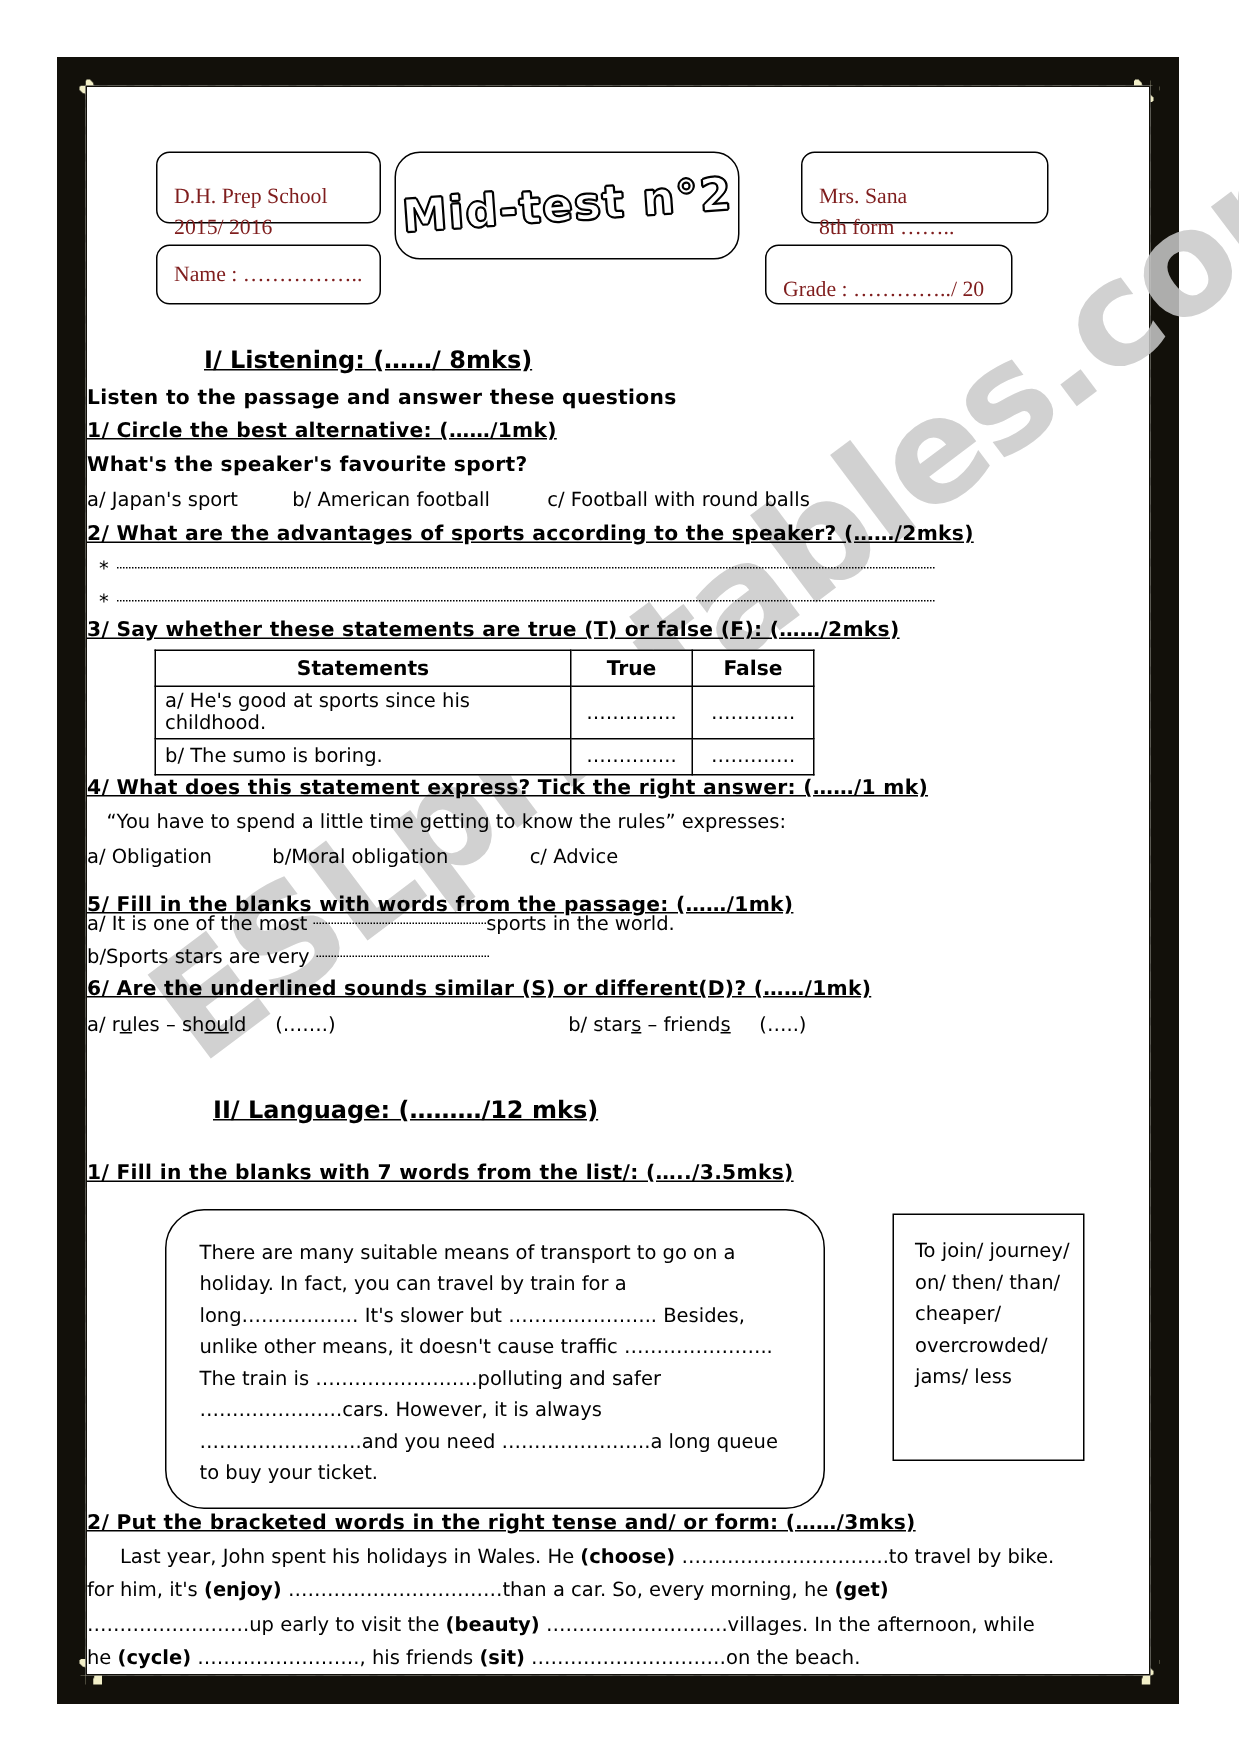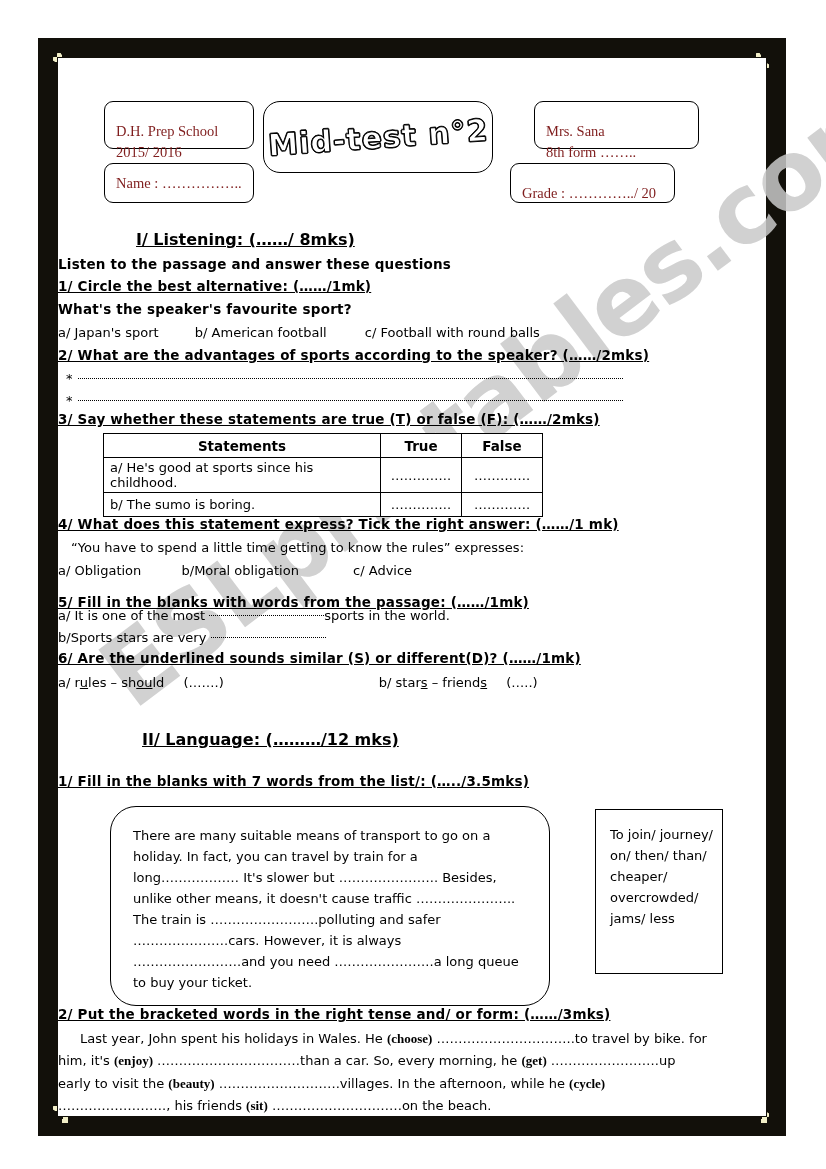--- a/index.html
+++ b/index.html
@@ -250,21 +250,21 @@
     position: absolute;
     left: 0;
     top: 24px;
     width: 650px;
     font-family: "DejaVu Sans", sans-serif;
     font-size: 13px;
     line-height: 1.72;
     color: #000;
     text-indent: 22px;
   }
-  #ex2-body b { font-weight: bold; font-family: Liberation Serif, serif; }
+  #ex2-body b { font-weight: bold; }
 </style>
 </head>
 <body>
 
 <div id="page-frame">
   <div id="frame-wave">
     <div class="wave-strip wave-h wt"></div>
     <div class="wave-strip wave-h wb"></div>
     <div class="wave-strip wave-v wl"></div>
     <div class="wave-strip wave-v wr"></div>

